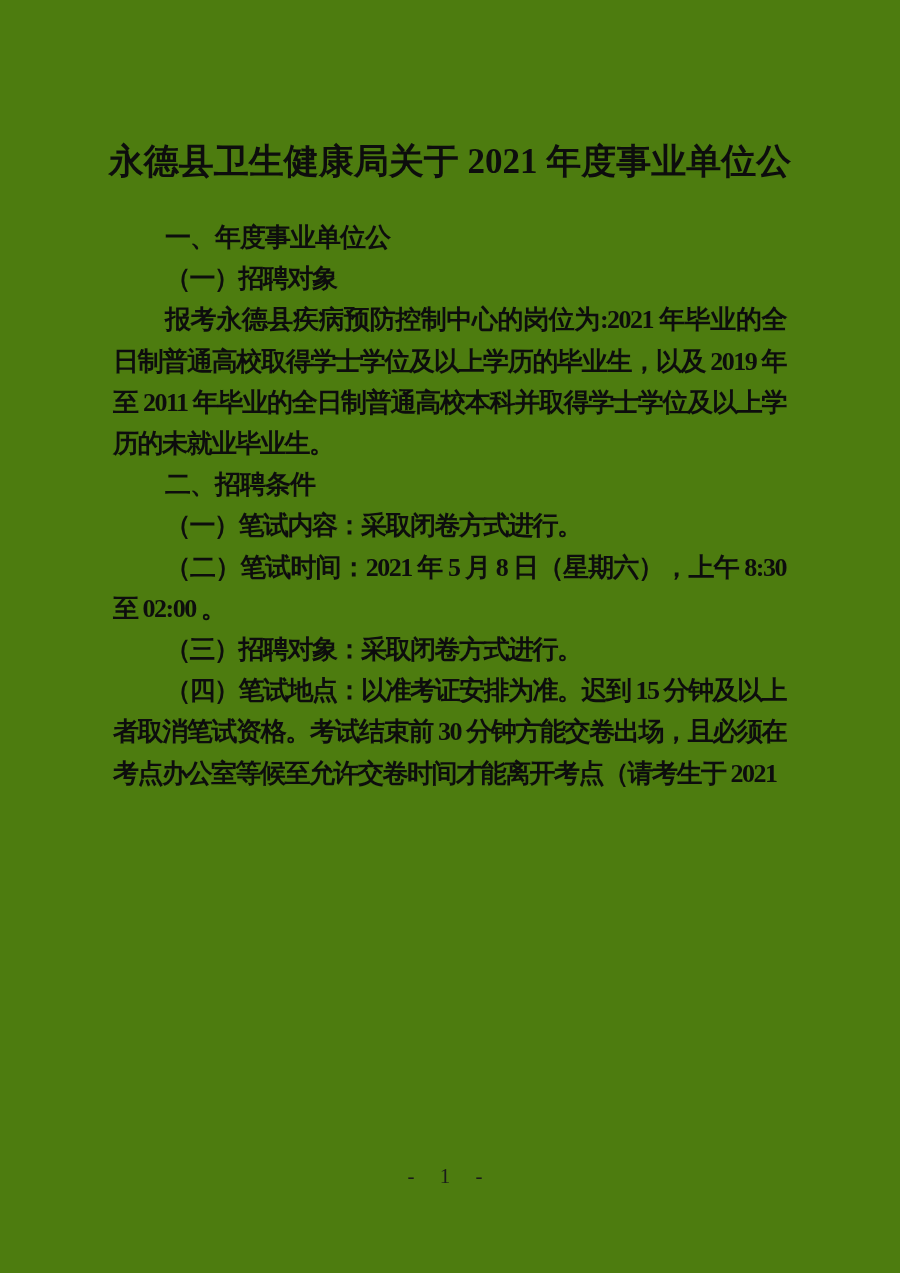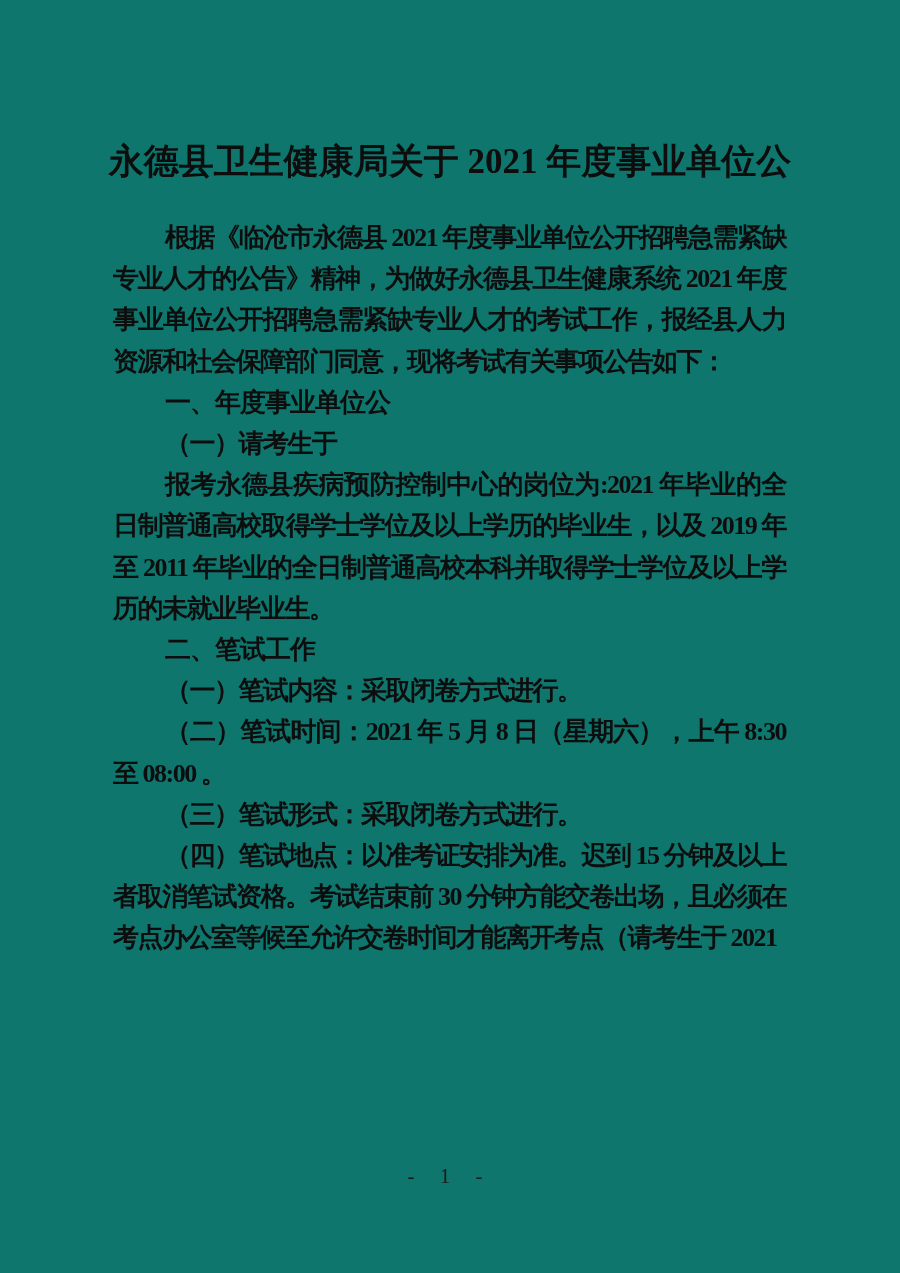--- a/index.html
+++ b/index.html
@@ -5,21 +5,21 @@
   html, body {
     margin: 0;
     padding: 0;
     background: #ffffff;
   }
   .page {
     position: relative;
     width: 900px;
     height: 1273px;
     margin: 0 auto;
-    background: #0f766e;
+    background: #4d7c0f;
     color: #0d0d0d;
     overflow: hidden;
     font-family: "Liberation Serif", "DejaVu Serif", serif;
   }
   .doc-title {
     margin: 0;
     padding: 136px 100px 0 100px;
     text-align: center;
     font-size: 35px;
     font-weight: bold;
@@ -59,26 +59,25 @@
 </head>
 <body>
 
 <div class="page">
 
   <h1 class="doc-title">
     <div class="t-line">永德县卫生健康局关于 2021 年度事业单位公</div>
   </h1>
 
   <div class="content">
-    <p class="body">根据《临沧市永德县 2021 年度事业单位公开招聘急需紧缺专业人才的公告》精神，为做好永德县卫生健康系统 2021 年度事业单位公开招聘急需紧缺专业人才的考试工作，报经县人力资源和社会保障部门同意，现将考试有关事项公告如下：</p>
     <p class="h1">一、年度事业单位公</p>
-    <p class="h2">（一）请考生于</p>
+    <p class="h2">（一）招聘对象</p>
     <p class="body">报考永德县疾病预防控制中心的岗位为:2021 年毕业的全日制普通高校取得学士学位及以上学历的毕业生，以及 2019 年至 2011 年毕业的全日制普通高校本科并取得学士学位及以上学历的未就业毕业生。</p>
-    <p class="h1">二、笔试工作</p>
+    <p class="h1">二、招聘条件</p>
     <p class="body">（一）笔试内容：采取闭卷方式进行。</p>
-    <p class="body">（二）笔试时间：2021 年 5 月 8 日（星期六），上午 8:30 至 08:00 。</p>
-    <p class="body">（三）笔试形式：采取闭卷方式进行。</p>
+    <p class="body">（二）笔试时间：2021 年 5 月 8 日（星期六），上午 8:30 至 02:00 。</p>
+    <p class="body">（三）招聘对象：采取闭卷方式进行。</p>
     <p class="body">（四）笔试地点：以准考证安排为准。迟到 15 分钟及以上者取消笔试资格。考试结束前 30 分钟方能交卷出场，且必须在考点办公室等候至允许交卷时间才能离开考点（请考生于 2021</p>
   </div>
 
   <div class="footer">- 1 -</div>
 
 </div>
 
 </body></html>

